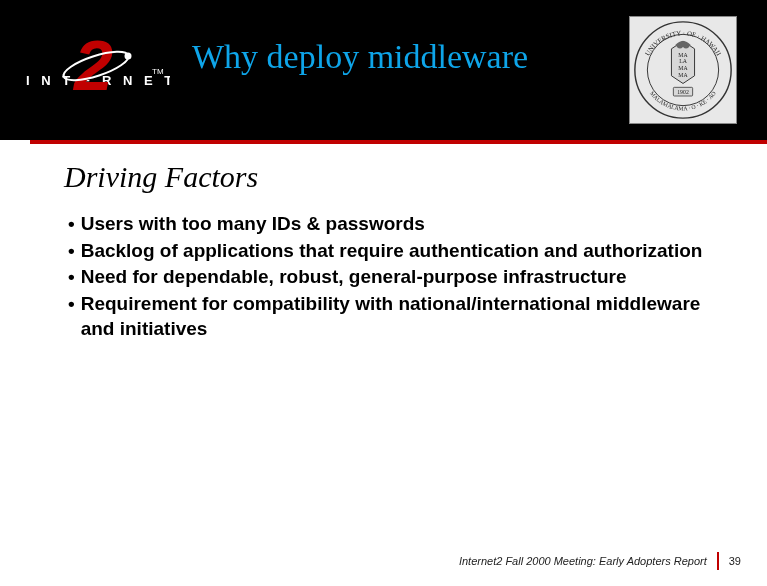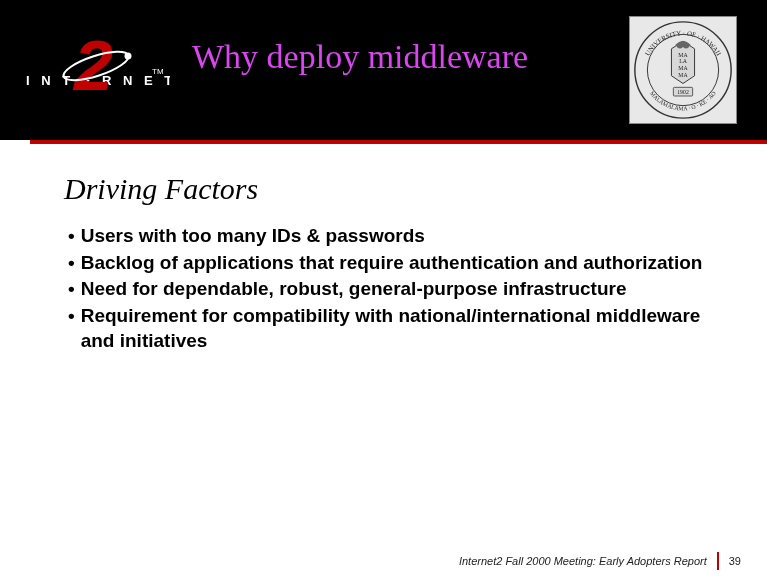--- a/index.html
+++ b/index.html
@@ -21,21 +21,21 @@
     position: absolute;
     left: 20px;
     top: 30px;
     width: 150px;
     height: 80px;
   }
   .title {
     position: absolute;
     left: 192px;
     top: 38px;
-    color: #d946ef;
+    color: #0ea5e9;
     font-size: 34px;
     font-family: "Times New Roman", serif;
   }
   .seal {
     position: absolute;
     right: 30px;
     top: 16px;
     width: 108px;
     height: 108px;
     background: #e8e8e8;
@@ -47,21 +47,21 @@
   .seal svg { display: block; }
   .red-underline {
     position: absolute;
     top: 140px;
     left: 30px;
     right: 0;
     height: 4px;
     background: #c00000;
   }
   .content {
-    padding: 32px 64px 0 64px;
+    padding: 20px 64px 0 64px;
   }
   .subheading {
     font-size: 30px;
     font-style: italic;
     margin-bottom: 18px;
   }
   .bullets {
     font-family: Arial, Helvetica, sans-serif;
     font-size: 19px;
     font-weight: bold;

